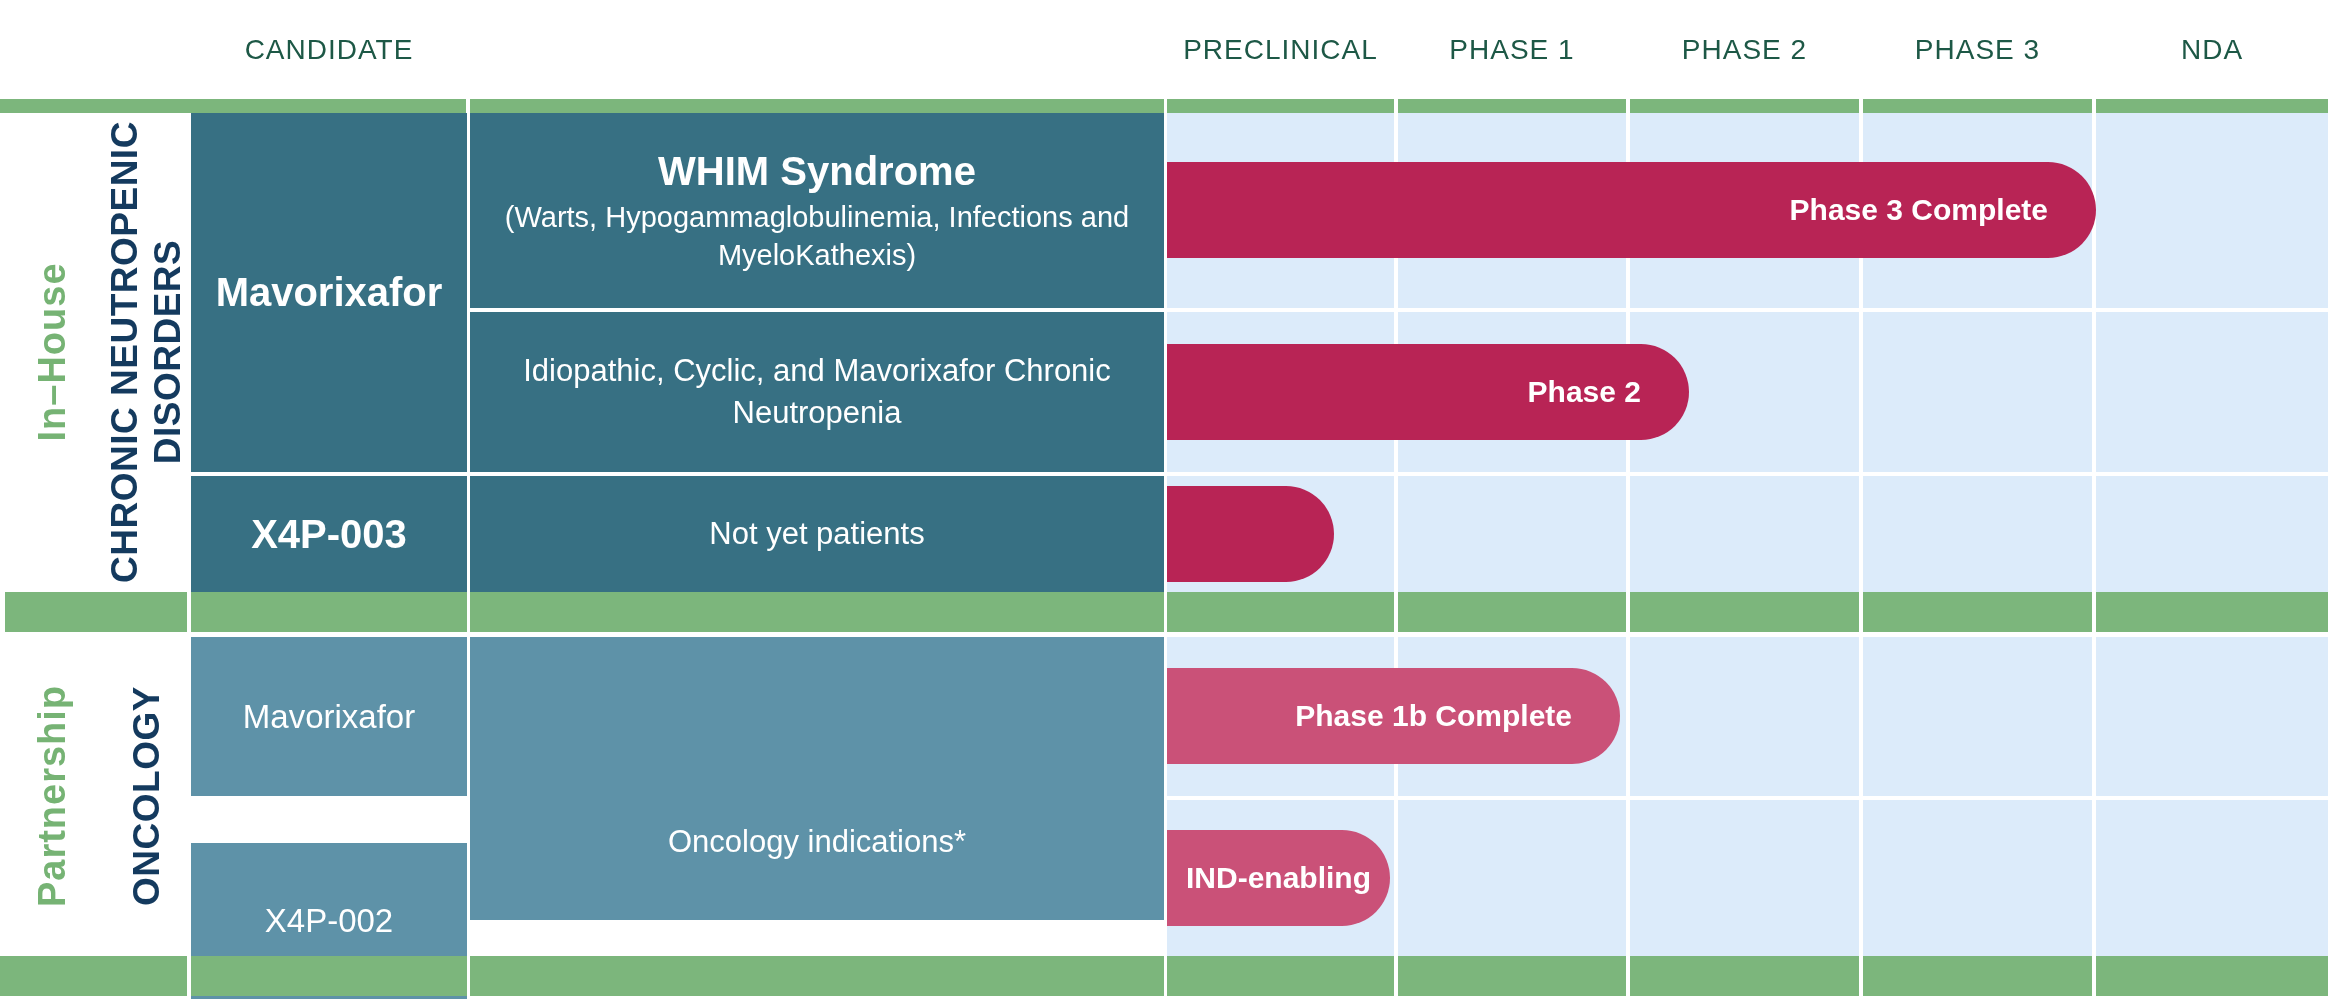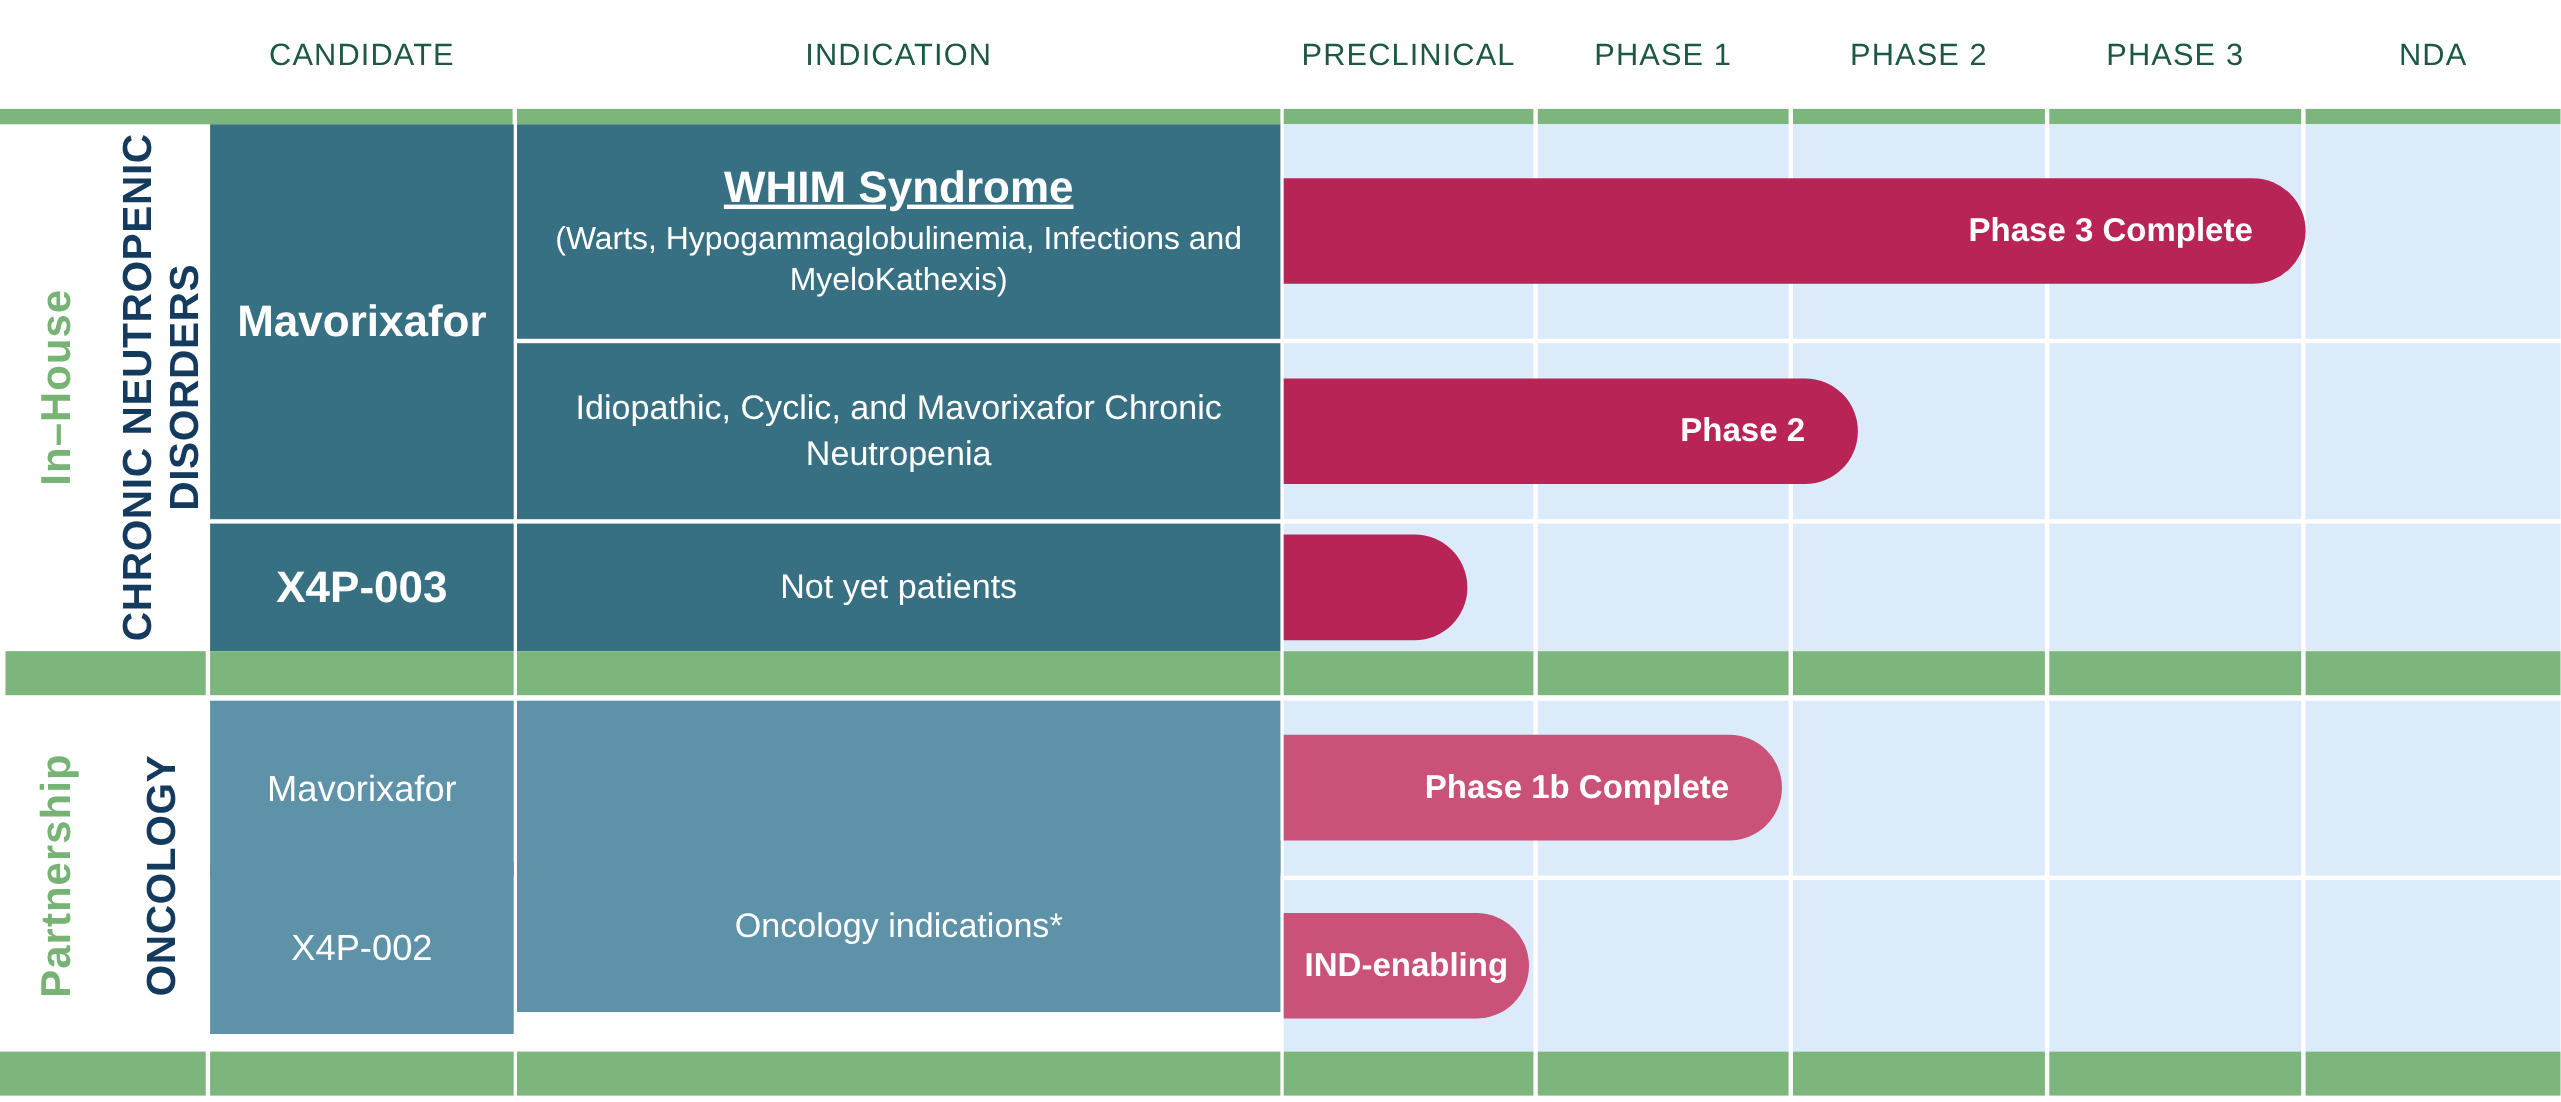--- a/index.html
+++ b/index.html
@@ -17,21 +17,21 @@
   .seg{position:absolute;background:var(--green_strip,#7cb67c);}
   
   .cell{
     position:absolute;display:flex;flex-direction:column;align-items:center;justify-content:center;
     color:#ffffff;text-align:center;box-sizing:border-box;
   }
   .cell.dark{background:var(--teal_dark,#377083);}
   .cell.light{background:var(--teal_light,#5e92a8);}
   .cand-bold{font-size:40px;font-weight:700;}
   .cand-reg{font-size:33px;font-weight:400;}
-  .ind-title{font-size:40px;font-weight:700;line-height:1.2;white-space:nowrap;text-decoration:underline;}
+  .ind-title{font-size:40px;font-weight:700;line-height:1.2;white-space:nowrap;}
   .ind-title.small{font-size:38px;}
   .ind-sub{font-size:29px;line-height:1.3;margin-top:4px;padding:0 24px;}
   .ind-body{font-size:31px;line-height:1.35;padding:0 22px;}
   
   .chart-bg{position:absolute;background:var(--blue_bg,#dcebfa);}
   .vline{position:absolute;width:4px;background:#ffffff;}
   .bar{
     position:absolute;left:1167px;height:96px;border-radius:0 48px 48px 0;
     display:flex;align-items:center;justify-content:flex-end;
     padding-right:48px;box-sizing:border-box;background:var(--crimson,#b82455);
@@ -45,21 +45,20 @@
   }
   .rot-green{font-size:38px;font-weight:700;color:var(--green_text,#76b374);letter-spacing:1px;}
   .rot-navy{font-size:37px;font-weight:700;color:var(--navy,#143a5e);line-height:1.15;letter-spacing:0.5px;}
 </style>
 </head>
 <body>
 
 <div class="stage">
 
   <div class="hdr" style="left:191px;width:276px">CANDIDATE</div>
-  <div class="hdr" style="left:470px;width:694px">INDICATION</div>
   <div class="hdr" style="left:1167px;width:227px">PRECLINICAL</div>
   <div class="hdr" style="left:1398px;width:228px">PHASE 1</div>
   <div class="hdr" style="left:1630px;width:229px">PHASE 2</div>
   <div class="hdr" style="left:1863px;width:229px">PHASE 3</div>
   <div class="hdr" style="left:2096px;width:232px">NDA</div>
 
   <div>
     <div class="seg" style="left:0px;top:99px;width:466px;height:14px"></div>
     <div class="seg" style="left:470px;top:99px;width:694px;height:14px"></div>
     <div class="seg" style="left:1167px;top:99px;width:227px;height:14px"></div>
@@ -120,21 +119,21 @@
     <div class="seg" style="left:1863px;top:592px;width:229px;height:40px"></div>
     <div class="seg" style="left:2096px;top:592px;width:232px;height:40px"></div>
   </div>
 
   <div class="rot rot-green" style="left:52px;top:796px">Partnership</div>
   <div class="rot rot-navy" style="left:147px;top:796px">ONCOLOGY</div>
 
   <div class="cell light" style="left:191px;top:637px;width:276px;height:159px">
     <div class="cand-reg">Mavorixafor</div>
   </div>
-  <div class="cell light" style="left:191px;top:784px;width:276px;height:156px">
+  <div class="cell light" style="left:191px;top:843px;width:276px;height:156px">
     <div class="cand-reg">X4P-002</div>
   </div>
 
   <div class="cell light" style="left:470px;top:637px;width:694px;height:159px">
   </div>
   <div class="cell light" style="left:470px;top:764px;width:694px;height:156px">
     <div class="ind-body">Oncology indications*</div>
   </div>
 
   <div class="chart-bg" style="left:1167px;top:637px;width:1161px;height:159px"></div>

